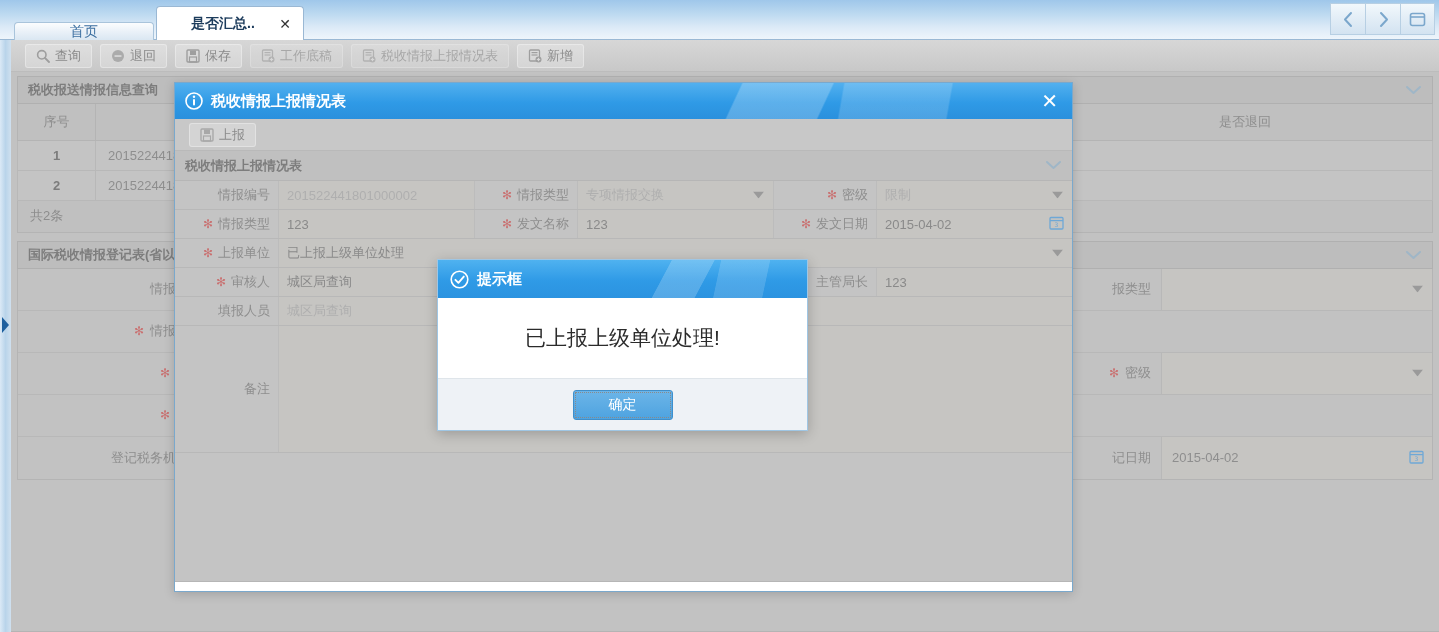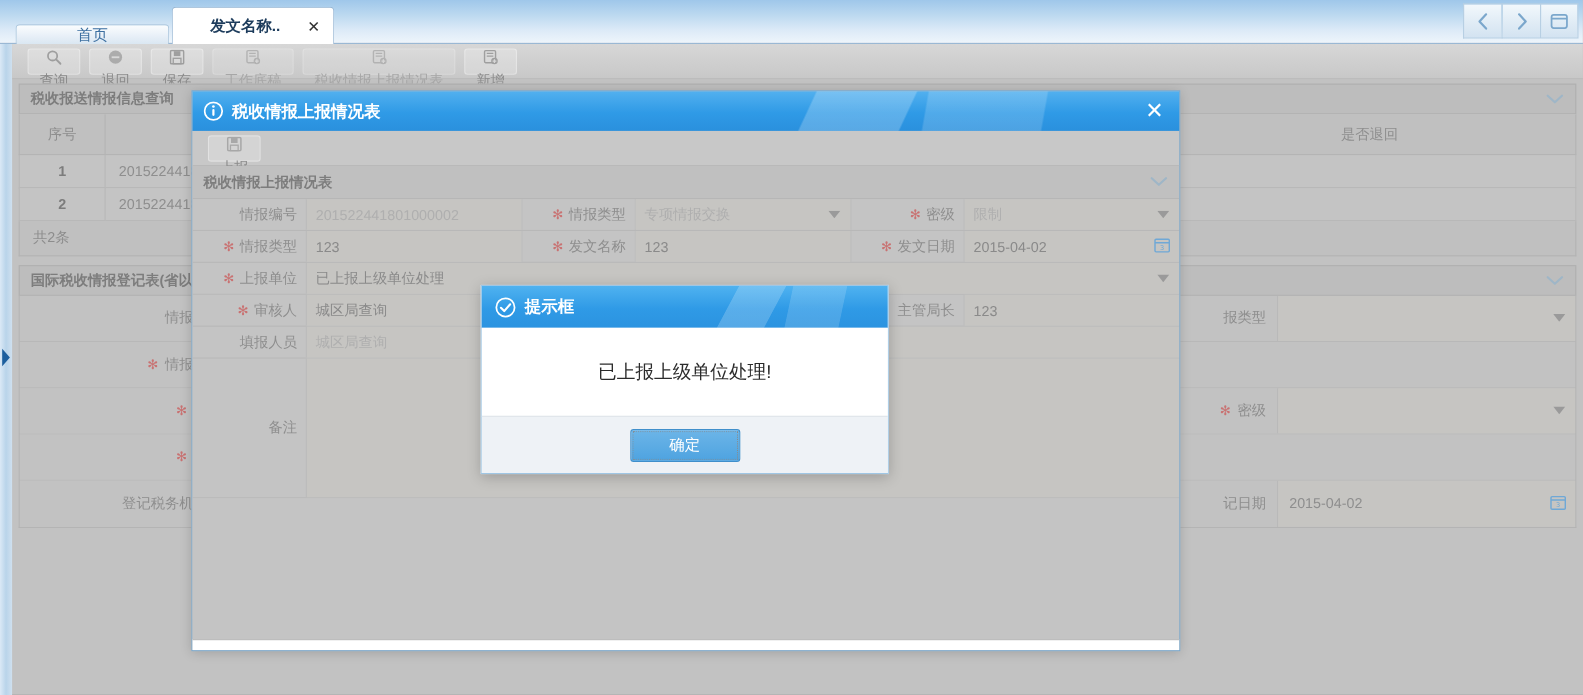--- a/index.html
+++ b/index.html
@@ -75,21 +75,20 @@
     border-bottom: 1px solid #bcbcbc;
   }
   .tbtn {
     display: flex; align-items: center; gap: 5px;
     height: 24px; padding: 0 10px; margin-right: 8px;
     font-size: 13px; color: #8b8b8b;
     background: rgba(255,255,255,0.22);
     border: 1px solid rgba(255,255,255,0.32);
     border-radius: 3px;
     white-space: nowrap;
-    flex-direction: column;
   }
   .tbtn.dim { color: #a7a7a7; background: rgba(255,255,255,0.12); border-color: rgba(255,255,255,0.2); }
   .tbtn svg { display:block; opacity:.75; }
 
   .content {
     position: absolute; left: 11px; top: 32px; width: 1428px; height: 560px;
     overflow: hidden;
   }
 
   .panel { margin: 4px 6px 0 6px; }
@@ -218,21 +217,21 @@
       linear-gradient(118deg, rgba(255,255,255,0.00) 60%, rgba(255,255,255,0.20) 60.2%, rgba(255,255,255,0.20) 71%, rgba(255,255,255,0.00) 71.2%),
       linear-gradient(102deg, rgba(255,255,255,0.00) 75%, rgba(255,255,255,0.15) 75.2%, rgba(255,255,255,0.15) 88%, rgba(255,255,255,0.00) 88.2%),
       linear-gradient(180deg,#4fb2f0 0%, #2f9ae6 55%, #2b93e0 100%);
     display: flex; align-items: center; padding: 0 12px;
     color: #fff; font-size: 15px; font-weight: bold;
   }
   .alert-title .ico { margin-right: 8px; display:flex; }
   .alert-body {
     flex: 1; background: #fff;
     display: flex; align-items: center; justify-content: center;
-    font-size: 17px; color: #2b2b2b;
+    font-size: 21px; color: #2b2b2b;
   }
   .alert-foot {
     height: 52px; flex: none;
     background: #eef2f6; border-top: 1px solid #dfe5ea;
     display: flex; align-items: center; justify-content: center;
   }
   .alert-ok {
     min-width: 100px; height: 30px;
     display: flex; align-items: center; justify-content: center;
     font-size: 14px; color: #fff;
@@ -249,21 +248,21 @@
 <body>
 
 <div id="app">
 
   <div class="topstrip">
     <div class="tabs">
       <div class="tab">
         <span>首页</span>
       </div>
       <div class="tab active">
-        <span>发文名称..</span>
+        <span>是否汇总..</span>
         <span class="tab-close">✕</span>
       </div>
     </div>
     <div class="winbtns">
       <div class="winbtn">
         <span>
           <svg width="11" height="17" viewBox="0 0 11 17">
               <polyline points="8,2 2,8.5 8,15" fill="none" stroke="#7ba7cc" stroke-width="2" stroke-linecap="round" stroke-linejoin="round"></polyline>
             </svg>
         </span>

